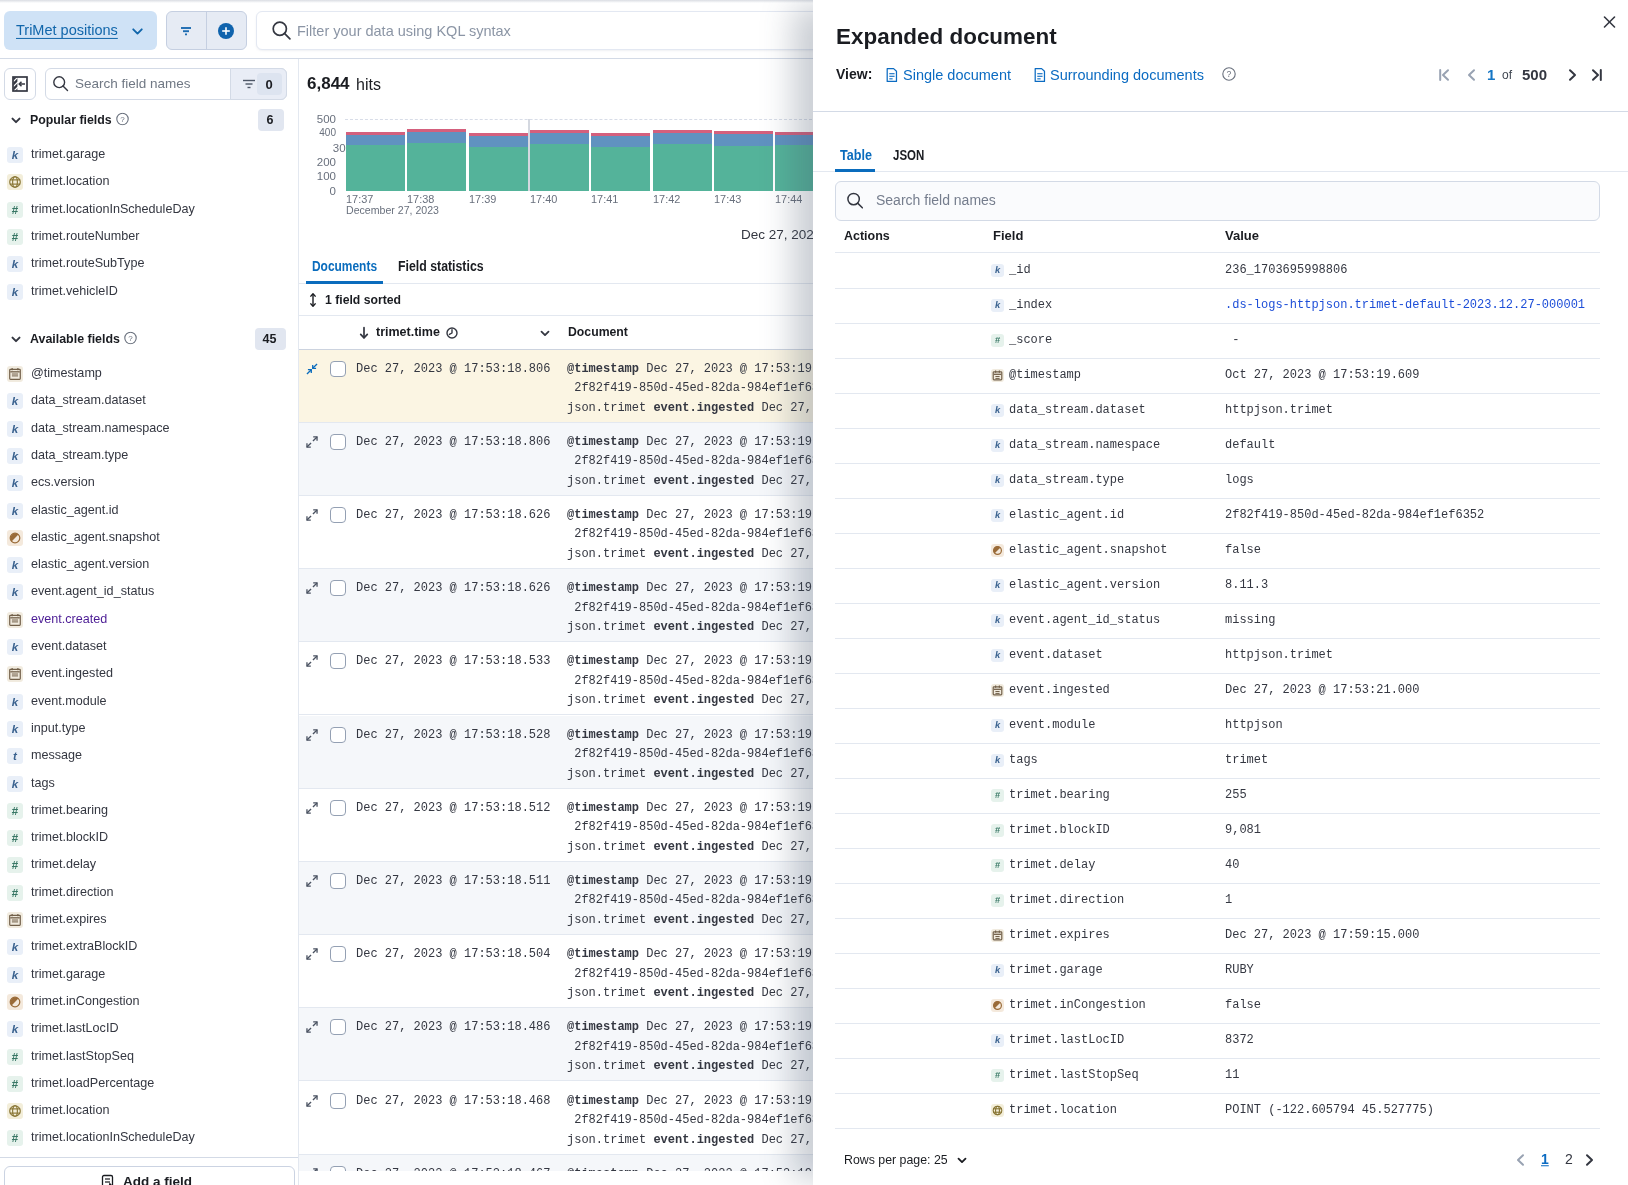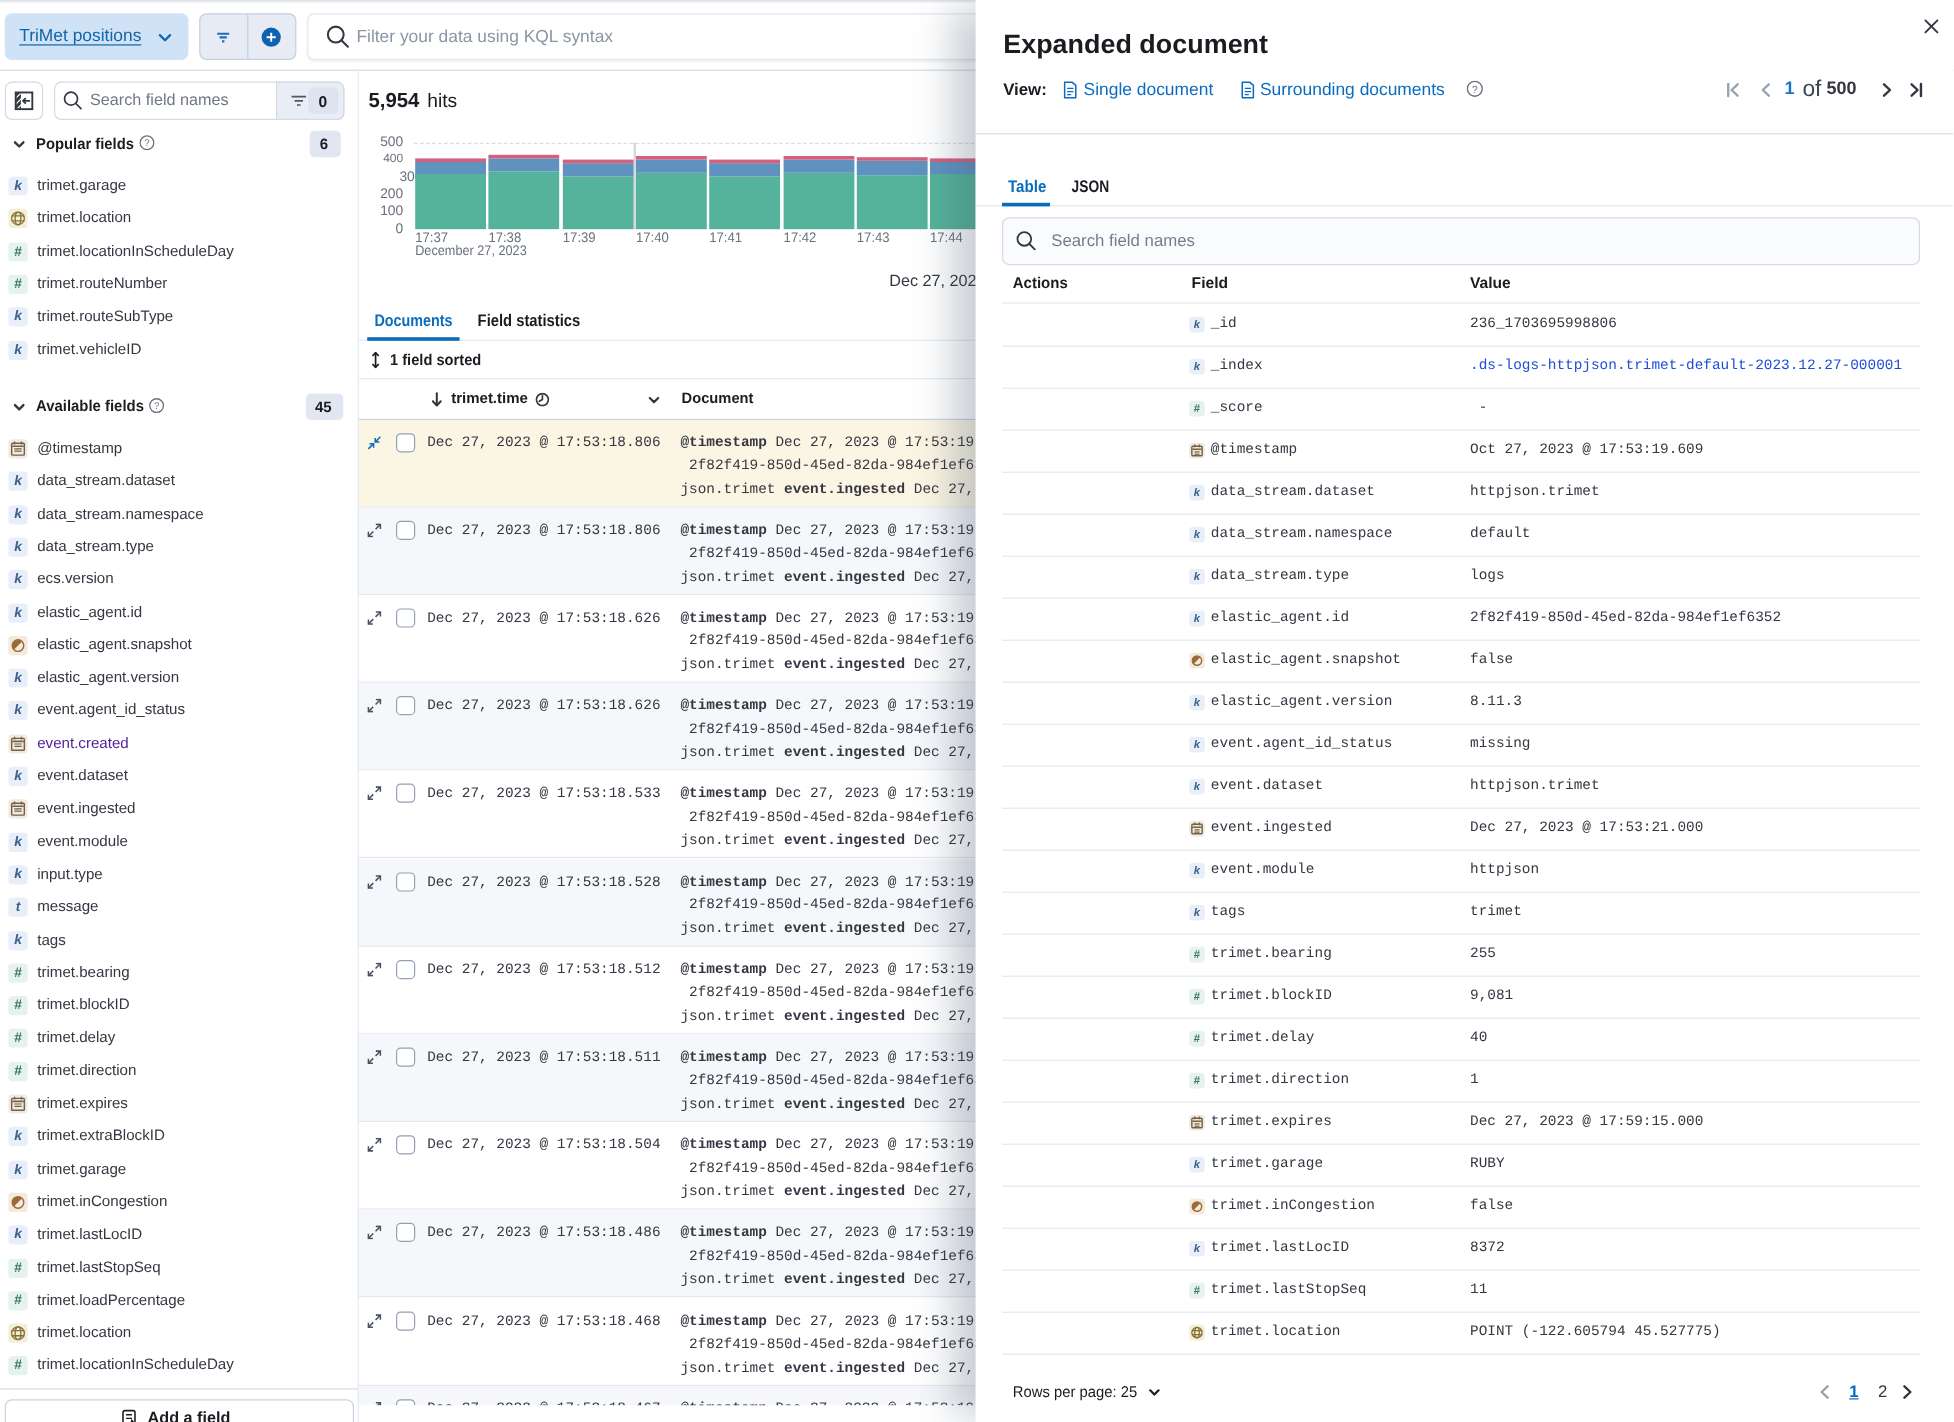--- a/index.html
+++ b/index.html
@@ -264,21 +264,21 @@
     <div style="position:absolute;left:31px;top:1138.3999999999992px;transform:translateY(-50%);font-size:12.6px;color:#343741;font-weight:400;font-family:'Liberation Sans',sans-serif;white-space:pre;line-height:1.25;">trimet.locationInScheduleDay</div>
     <div style="position:absolute;left:0;top:1157px;width:298px;height:1px;background:#d3dae6"></div>
     <div style="position:absolute;left:4px;top:1166px;width:291px;height:40px;border:1px solid #cbd3e2;border-radius:6px;box-sizing:border-box;background:#fff"></div>
     <div style="position:absolute;left:101px;top:1182px;transform:translateY(-50%);line-height:0"><svg width="16" height="16" viewBox="0 0 16 16" style="">
         <rect x="1.5" y="1.5" width="10" height="13" rx="1.5" fill="none" stroke="#1a1c21" stroke-width="1.3"></rect>
         <line x1="4" y1="5" x2="9" y2="5" stroke="#1a1c21" stroke-width="1.2"></line>
         <line x1="4" y1="8" x2="9" y2="8" stroke="#1a1c21" stroke-width="1.2"></line>
         <path d="M 8.5 8.5 l 4 4 l -2.2 1 l -2.5 -2.3 z" fill="#1a1c21"></path>
       </svg></div>
     <div style="position:absolute;left:123px;top:1182px;transform:translateY(-50%);font-size:13.5px;color:#1a1c21;font-weight:700;font-family:'Liberation Sans',sans-serif;white-space:pre;line-height:1.25;">Add a field</div>
-    <div style="position:absolute;left:307px;top:84px;transform:translateY(-50%);font-size:17px;color:#1a1c21;font-weight:700;font-family:'Liberation Sans',sans-serif;white-space:pre;line-height:1.25;">5,954</div>
+    <div style="position:absolute;left:307px;top:84px;transform:translateY(-50%);font-size:17px;color:#1a1c21;font-weight:700;font-family:'Liberation Sans',sans-serif;white-space:pre;line-height:1.25;">6,844</div>
     <div style="position:absolute;left:356px;top:84.5px;transform:translateY(-50%);font-size:16px;color:#1a1c21;font-weight:400;font-family:'Liberation Sans',sans-serif;white-space:pre;line-height:1.25;">hits</div>
     <div style="position:absolute;left:312px;top:119px;transform:translateY(-50%);font-size:11.5px;color:#69707d;font-weight:400;font-family:'Liberation Sans',sans-serif;white-space:pre;line-height:1.25;"><span style="display:inline-block;width:24px;text-align:right">500</span></div>
     <div style="position:absolute;left:312px;top:133.3px;transform:translateY(-50%);font-size:10px;color:#69707d;font-weight:400;font-family:'Liberation Sans',sans-serif;white-space:pre;line-height:1.25;"><span style="display:inline-block;width:24px;text-align:right">400</span></div>
     <div style="position:absolute;left:328px;top:147.7px;transform:translateY(-50%);font-size:11.5px;color:#69707d;font-weight:400;font-family:'Liberation Sans',sans-serif;white-space:pre;line-height:1.25;"><span style="display:inline-block;width:24px;text-align:right">300</span></div>
     <div style="position:absolute;left:312px;top:162px;transform:translateY(-50%);font-size:11.5px;color:#69707d;font-weight:400;font-family:'Liberation Sans',sans-serif;white-space:pre;line-height:1.25;"><span style="display:inline-block;width:24px;text-align:right">200</span></div>
     <div style="position:absolute;left:312px;top:176.2px;transform:translateY(-50%);font-size:11.5px;color:#69707d;font-weight:400;font-family:'Liberation Sans',sans-serif;white-space:pre;line-height:1.25;"><span style="display:inline-block;width:24px;text-align:right">100</span></div>
     <div style="position:absolute;left:312px;top:190.5px;transform:translateY(-50%);font-size:11.5px;color:#69707d;font-weight:400;font-family:'Liberation Sans',sans-serif;white-space:pre;line-height:1.25;"><span style="display:inline-block;width:24px;text-align:right">0</span></div>
     <div style="position:absolute;left:345px;top:118.5px;width:467px;height:0;border-top:1px dashed #d8dde8"></div>
     <div style="position:absolute;left:528px;top:119px;width:2px;height:71.5px;background:#d4d8e0"></div>
     <div style="position:absolute;left:346.0px;top:145px;width:59.0px;height:45.5px;background:#54b39a"></div>
@@ -500,21 +500,21 @@
           <text x="7.0" y="10.219999999999999" font-family="Liberation Sans" font-size="8.68" fill="#69707d" text-anchor="middle">?</text>
         </svg></div>
       <div style="position:absolute;left:624px;top:75px;transform:translateY(-50%);line-height:0"><svg width="16" height="16" viewBox="0 0 16 16" style="">
           <polyline points="11.0,3.3 6.0,8.0 11.0,12.7" fill="none" stroke="#98a2b2" stroke-width="2" stroke-linecap="round" stroke-linejoin="round"></polyline>
           <line x1="3.2" y1="3.0" x2="3.2" y2="13.0" stroke="#98a2b2" stroke-width="2" stroke-linecap="round"></line>
         </svg></div>
       <div style="position:absolute;left:650px;top:75px;transform:translateY(-50%);line-height:0"><svg width="16" height="16" viewBox="0 0 16 16" style="">
           <polyline points="11.0,3.3 6.0,8.0 11.0,12.7" fill="none" stroke="#98a2b2" stroke-width="2" stroke-linecap="round" stroke-linejoin="round"></polyline>
         </svg></div>
       <div style="position:absolute;left:674px;top:75px;transform:translateY(-50%);font-size:15px;color:#1576c5;font-weight:700;font-family:'Liberation Sans',sans-serif;white-space:pre;line-height:1.25;">1</div>
-      <div style="position:absolute;left:689px;top:75px;transform:translateY(-50%);font-size:19px;color:#3f4651;font-weight:400;font-family:'Liberation Sans',sans-serif;white-space:pre;line-height:1.25;">of</div>
+      <div style="position:absolute;left:689px;top:75px;transform:translateY(-50%);font-size:12px;color:#3f4651;font-weight:400;font-family:'Liberation Sans',sans-serif;white-space:pre;line-height:1.25;">of</div>
       <div style="position:absolute;left:709px;top:75px;transform:translateY(-50%);font-size:15px;color:#343741;font-weight:700;font-family:'Liberation Sans',sans-serif;white-space:pre;line-height:1.25;">500</div>
       <div style="position:absolute;left:752px;top:75px;transform:translateY(-50%);line-height:0"><svg width="16" height="16" viewBox="0 0 16 16" style="">
           <polyline points="5.0,3.3 10.0,8.0 5.0,12.7" fill="none" stroke="#343741" stroke-width="2" stroke-linecap="round" stroke-linejoin="round"></polyline>
         </svg></div>
       <div style="position:absolute;left:775px;top:75px;transform:translateY(-50%);line-height:0"><svg width="16" height="16" viewBox="0 0 16 16" style="">
           <polyline points="5.0,3.3 10.0,8.0 5.0,12.7" fill="none" stroke="#343741" stroke-width="2" stroke-linecap="round" stroke-linejoin="round"></polyline>
           <line x1="12.8" y1="3.0" x2="12.8" y2="13.0" stroke="#343741" stroke-width="2" stroke-linecap="round"></line>
         </svg></div>
       <div style="position:absolute;left:0;top:111px;width:815px;height:1px;background:#d3dae6"></div>
       <div style="position:absolute;left:27px;top:156px;transform:translateY(-50%);font-size:14px;color:#0a6cbd;font-weight:700;font-family:'Liberation Sans',sans-serif;white-space:pre;line-height:1.25;"><span style="display:inline-block;transform:scaleX(0.9);transform-origin:0 50%;white-space:pre">Table</span></div>

